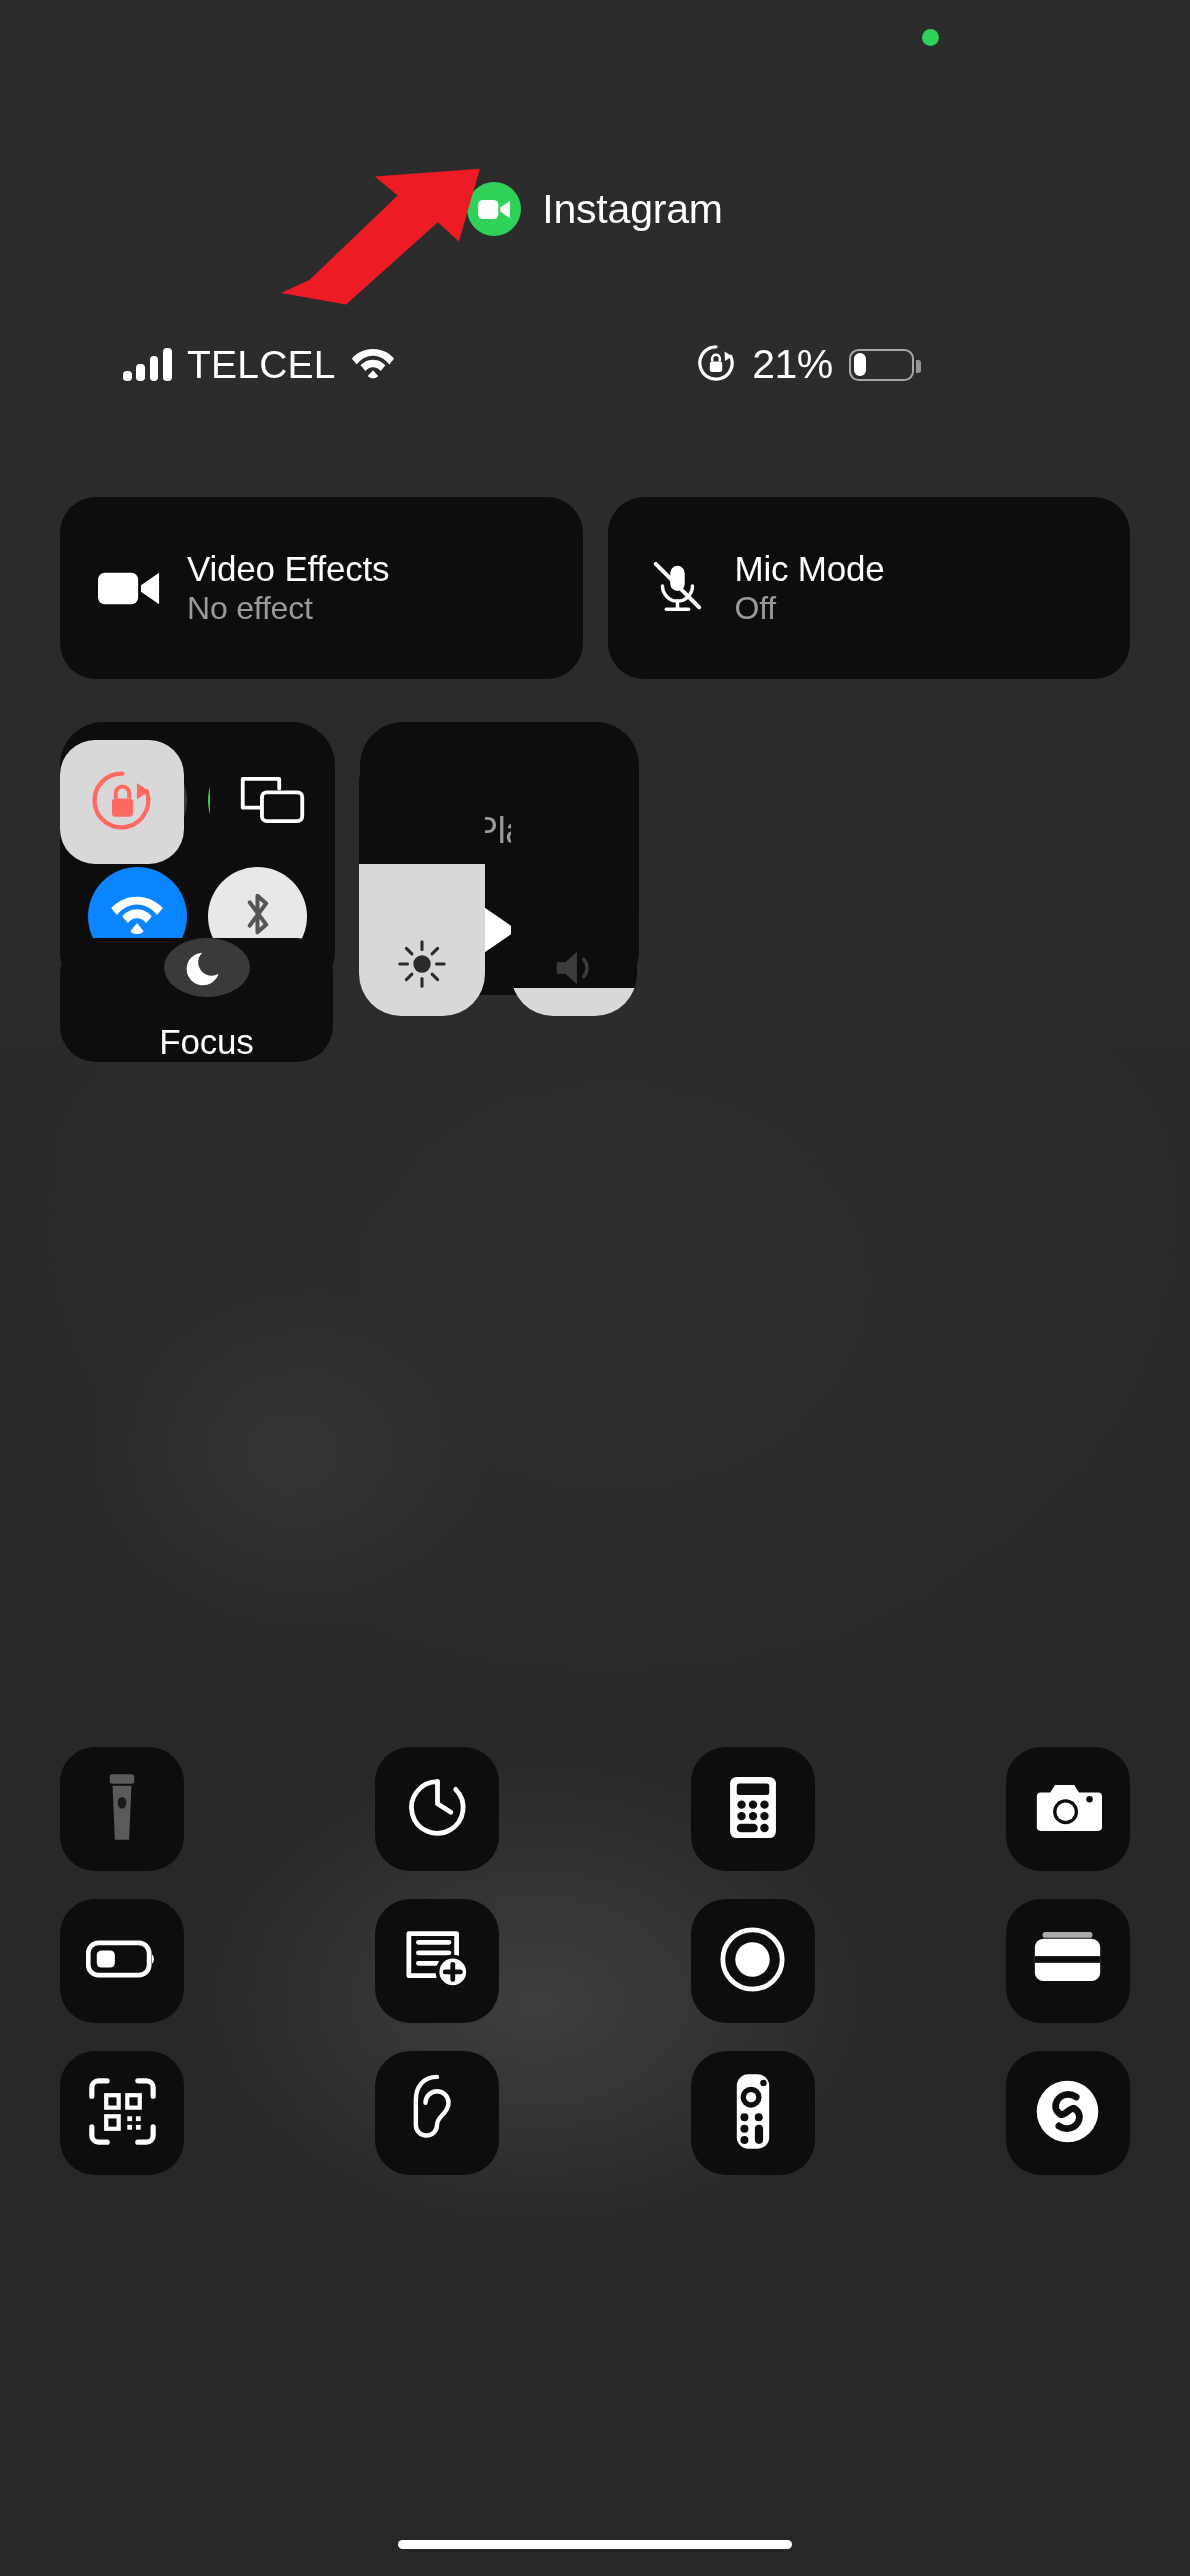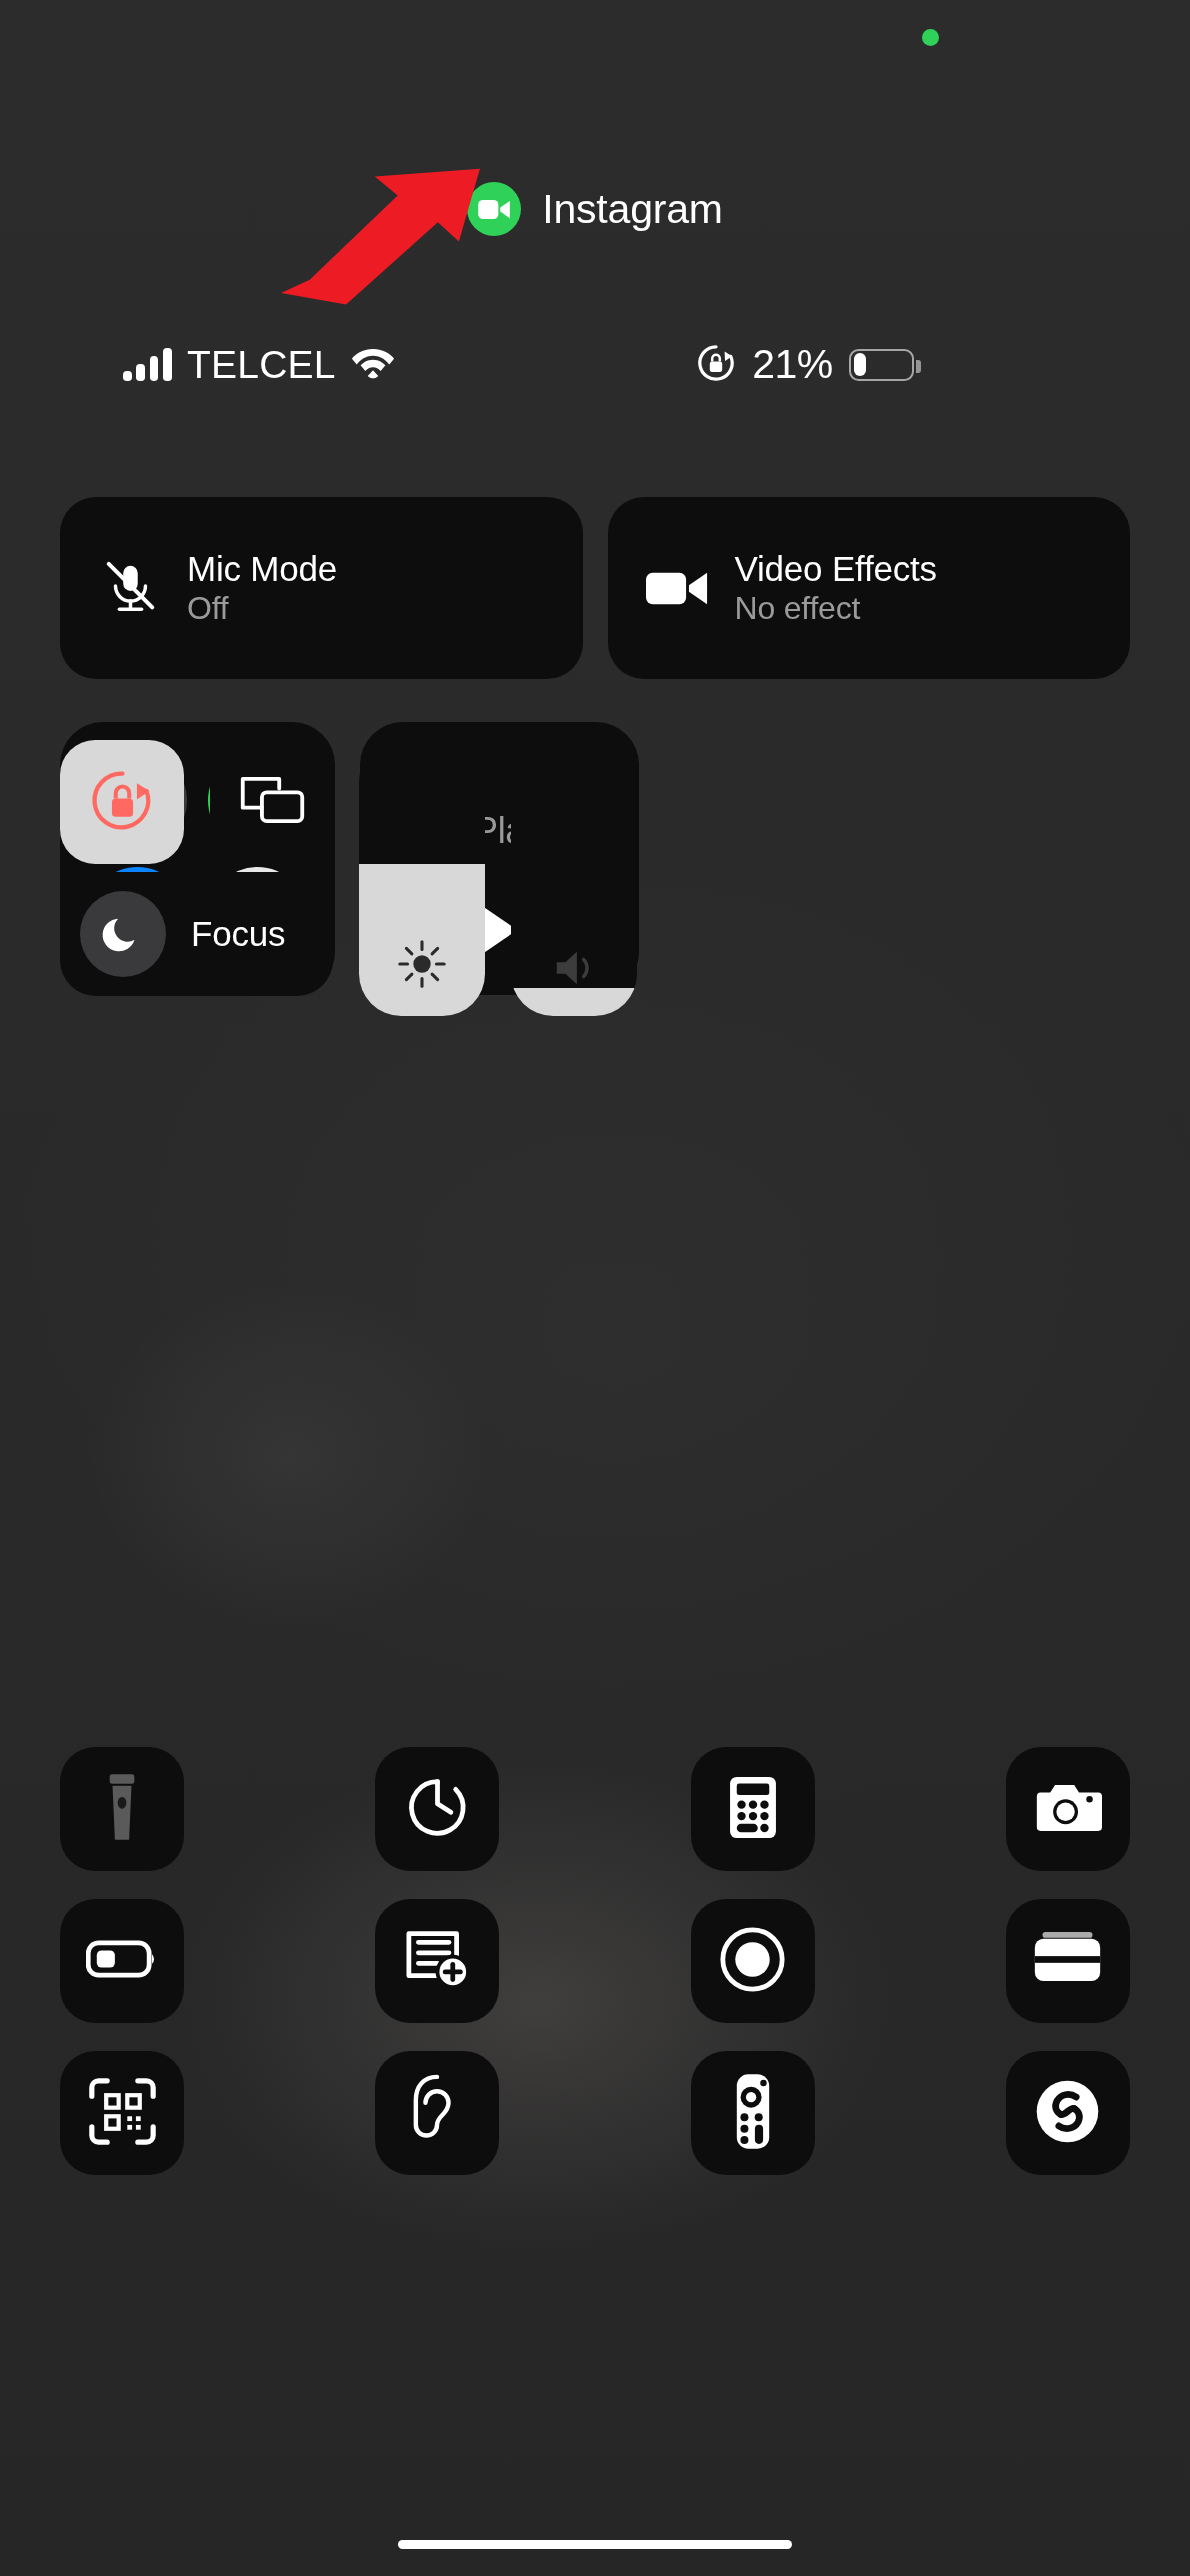--- a/index.html
+++ b/index.html
@@ -120,23 +120,23 @@
     display:flex; align-items:center; justify-content:space-around; padding:0 23px;
   }
 
   
   .sq-tile { width:124px; height:124px; border-radius:35px;
              display:flex; align-items:center; justify-content:center; }
   #rot-tile { position:absolute; left:60px; top:740px; background:#d8d8d8; }
   #mir-tile { position:absolute; left:210px; top:740px; background:#0d0d0d; }
 
   #focus-tile {
-    position:absolute; left:60px; top:872px; width:273px; height:124px;
+    position:absolute; left:60px; top:938px; width:273px; height:124px;
     background:#0d0d0d; border-radius:36px;
-    display:flex; align-items:center; gap:25px; padding-left:20px;
+    display:flex; align-items:center; gap:25px; padding-left:20px;flex-direction:column;
   }
   #focus-circle { width:86px; height:86px; border-radius:50%; background:#3a3a3c;
                   display:flex; align-items:center; justify-content:center; }
   #focus-label { color:#fff; font-size:35px; letter-spacing:-0.2px; }
 
   .slider {
     position:absolute; width:126px; height:276px;
     background:#0d0d0d; border-radius:42px; overflow:hidden;
   }
   .slider-fill {
@@ -217,46 +217,46 @@
         </svg>
       </span>
       <span id="batt-pct">21%</span>
       <span class="batt">
         <span class="batt-fill" id="batt-fill" style="width: 12.5px;"></span>
       </span>
     </div>
   </div>
 
   <div id="row-effects">
+    <div class="eff-tile">
+      <span class="eff-ic">
+        <svg width="63" height="42" viewBox="0 0 66 44">
+          <rect x="0" y="6" width="42" height="33" rx="7" fill="#fff"></rect>
+          <path d="M45 19 L64 6 L64 39 L45 26 Z" fill="#fff"></path>
+        </svg>
+      </span>
+      <span class="eff-txt">
+        <span class="eff-title">Video Effects</span>
+        <span class="eff-sub">No effect</span>
+      </span>
+    </div>
     <div class="eff-tile">
       <span class="eff-ic">
         <svg width="58" height="58" viewBox="0 0 60 60">
           <rect x="23" y="7" width="15" height="26" rx="7.5" fill="#fff"></rect>
           <path d="M15 28 a15.5 15.5 0 0 0 31 0" stroke="#fff" stroke-width="3.6" fill="none" stroke-linecap="round"></path>
           <line x1="30.5" y1="43.5" x2="30.5" y2="52" stroke="#fff" stroke-width="3.6" stroke-linecap="round"></line>
           <line x1="19" y1="52" x2="42" y2="52" stroke="#fff" stroke-width="3.6" stroke-linecap="round"></line>
           <line x1="8" y1="5" x2="53" y2="50" stroke="#fff" stroke-width="4.2" stroke-linecap="round"></line>
           <line x1="8" y1="5" x2="53" y2="50" stroke="#0d0d0d" stroke-width="1.6" stroke-linecap="round" opacity="0"></line>
         </svg>
       </span>
       <span class="eff-txt">
         <span class="eff-title">Mic Mode</span>
         <span class="eff-sub">Off</span>
-      </span>
-    </div>
-    <div class="eff-tile">
-      <span class="eff-ic">
-        <svg width="63" height="42" viewBox="0 0 66 44">
-          <rect x="0" y="6" width="42" height="33" rx="7" fill="#fff"></rect>
-          <path d="M45 19 L64 6 L64 39 L45 26 Z" fill="#fff"></path>
-        </svg>
-      </span>
-      <span class="eff-txt">
-        <span class="eff-title">Video Effects</span>
-        <span class="eff-sub">No effect</span>
       </span>
     </div>
   </div>
 
   <div id="row-conn">
 
     <div id="conn-mod">
       <div class="conn-btn c-airplane">
         <span>
           <svg width="50" height="50" viewBox="0 0 52 52">

